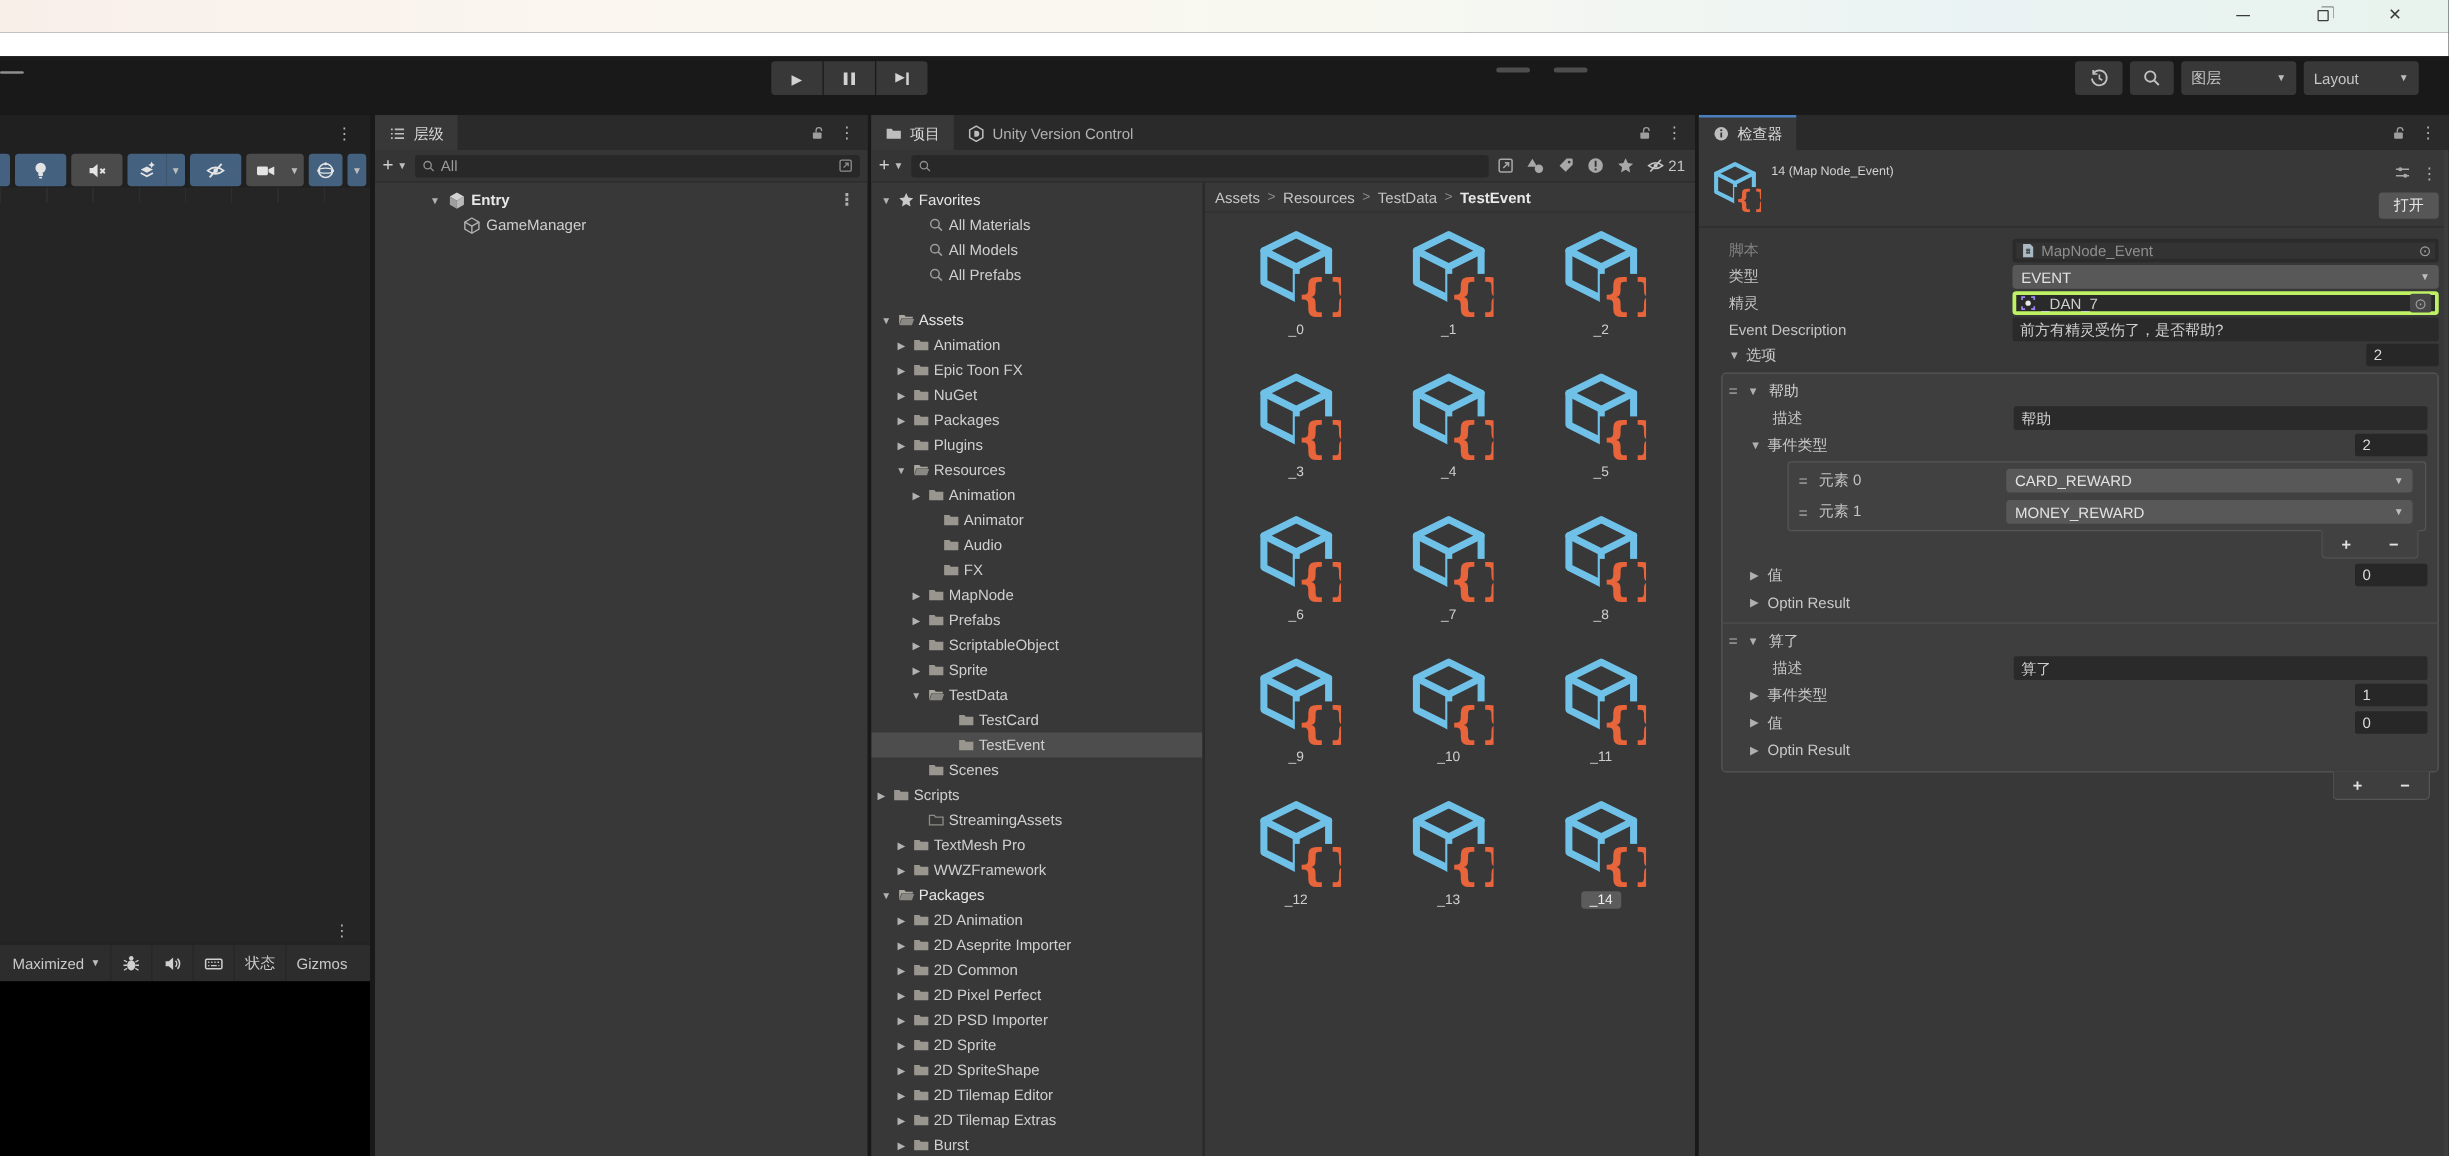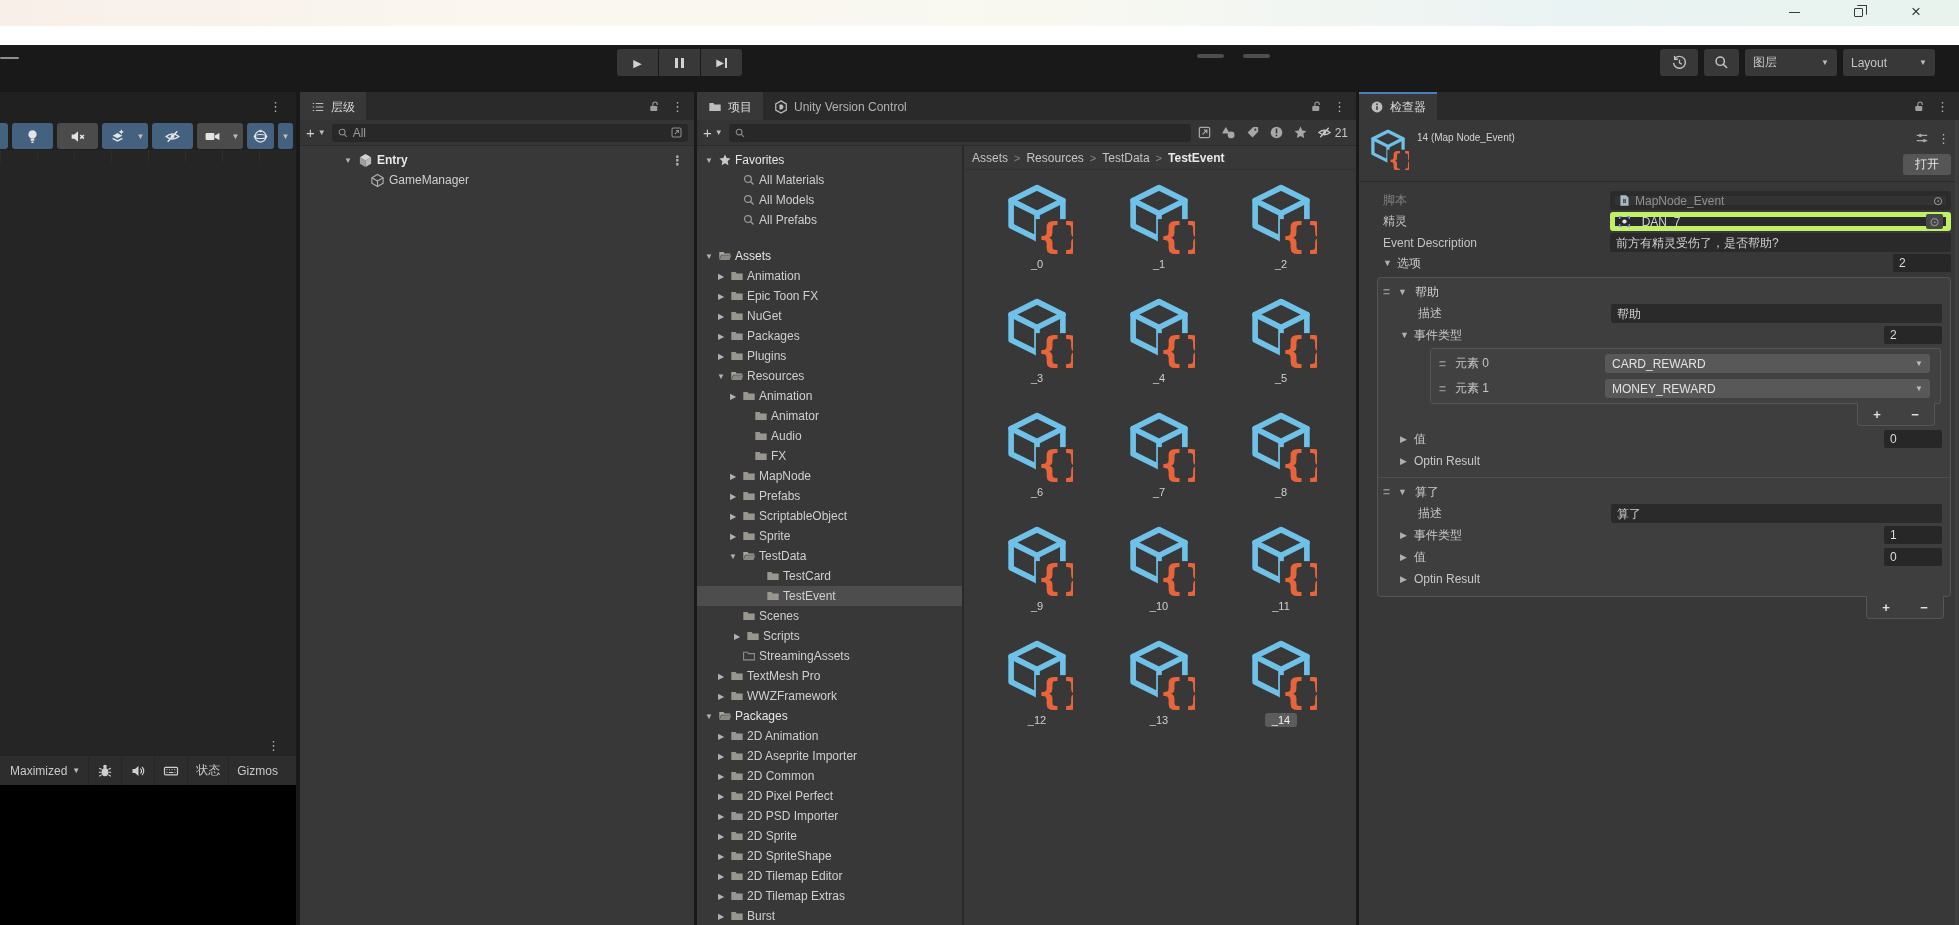--- a/index.html
+++ b/index.html
@@ -138,21 +138,21 @@
   .ihead .bigicon{position:absolute;left:8px;top:8px;width:42px;height:42px}
   .ititle{position:absolute;left:58px;top:12px;font-size:10px;color:#d2d2d2}
   .ihead .sliders{position:absolute;right:30px;top:11px;width:14px;height:14px;color:#a8a8a8}
   .ihead .kebab{position:absolute;right:9px;top:11px}
   .openbtn{position:absolute;right:8px;bottom:6px;width:48px;height:21px;background:#565656;border-radius:3px;display:flex;align-items:center;justify-content:center;color:#e8e8e8}
   .irows{padding-top:8px}
   .irow{display:flex;align-items:center;min-height:20px;padding:1px 8px 1px 24px}
   .ilab{width:227px;flex:none;color:#c4c4c4}
   .ilab.dim{color:#828282}
   .fo2{width:14px;flex:none;text-align:left;font-size:9px;color:#b0b0b0;font-style:normal}
-  .objfield{flex:1;height:19px;background:#2a2a2a;border:5px solid #bef264;border-radius:3px;display:flex;align-items:center;gap:4px;padding:0 3px;color:#cfcfcf}
+  .objfield{flex:1;height:19px;background:#2a2a2a;border:3px solid #bef264;border-radius:3px;display:flex;align-items:center;gap:4px;padding:0 3px;color:#cfcfcf}
   .objfield.disabled{background:#333;border-color:#2b2b2b;color:#8f8f8f}
   .picker{margin-left:auto;color:#9e9e9e;font-size:12px;line-height:1}
   .picker::before{content:"⊙"}
   .picker.boxed{width:17px;height:15px;background:#474747;border-radius:2px;display:flex;align-items:center;justify-content:center}
   .drop{flex:1;height:19px;background:#585858;border-radius:3px;display:flex;align-items:center;padding:0 7px;color:#e2e2e2}
   .drop .caret{margin-left:auto}
   .txtfield{flex:1;height:19px;background:#2a2a2a;border-radius:2px;display:flex;align-items:flex-end;padding:0 6px;color:#cfcfcf}
   .intfield{width:58px;height:18px;background:#272727;border-radius:2px;color:#dcdcdc;display:flex;align-items:center;padding:0 6px;flex:none;margin-left:auto}
   .sicon.scripticon{width:13px;height:13px;color:#a9bac4}
   .sicon.spriteicon{width:13px;height:13px}
@@ -727,21 +727,21 @@
             </svg>
             <span>TestEvent</span>
           </div>
           <div class="trow" style="padding-left: 18px;">
             <i class="fo blank"></i>
             <svg class="ticon icn-folder">
               <use href="#s-folder"></use>
             </svg>
             <span>Scenes</span>
           </div>
-          <div class="trow" style="padding-left: 34px;">
+          <div class="trow" style="padding-left: 2px;">
             <i class="fo fo-closed"></i>
             <svg class="ticon icn-folder">
               <use href="#s-folder"></use>
             </svg>
             <span>Scripts</span>
           </div>
           <div class="trow" style="padding-left: 18px;">
             <i class="fo blank"></i>
             <svg class="ticon icn-folderempty">
               <use href="#s-folderempty"></use>
@@ -999,20 +999,27 @@
         <span class="ilab dim">脚本</span>
         <div class="objfield disabled">
           <svg class="sicon scripticon">
               <use href="#s-script"></use>
             </svg>
           <span>MapNode_Event</span>
           <span class="picker"></span>
         </div>
       </div>
       <div class="irow">
+        <span class="ilab">类型</span>
+        <div class="drop">
+          <span>EVENT</span>
+          <span class="caret"></span>
+        </div>
+      </div>
+      <div class="irow">
         <span class="ilab">精灵</span>
         <div class="objfield">
           <svg class="sicon spriteicon">
               <use href="#s-sprite"></use>
             </svg>
           <span>_DAN_7</span>
           <span class="picker boxed"></span>
         </div>
       </div>
       <div class="irow">

